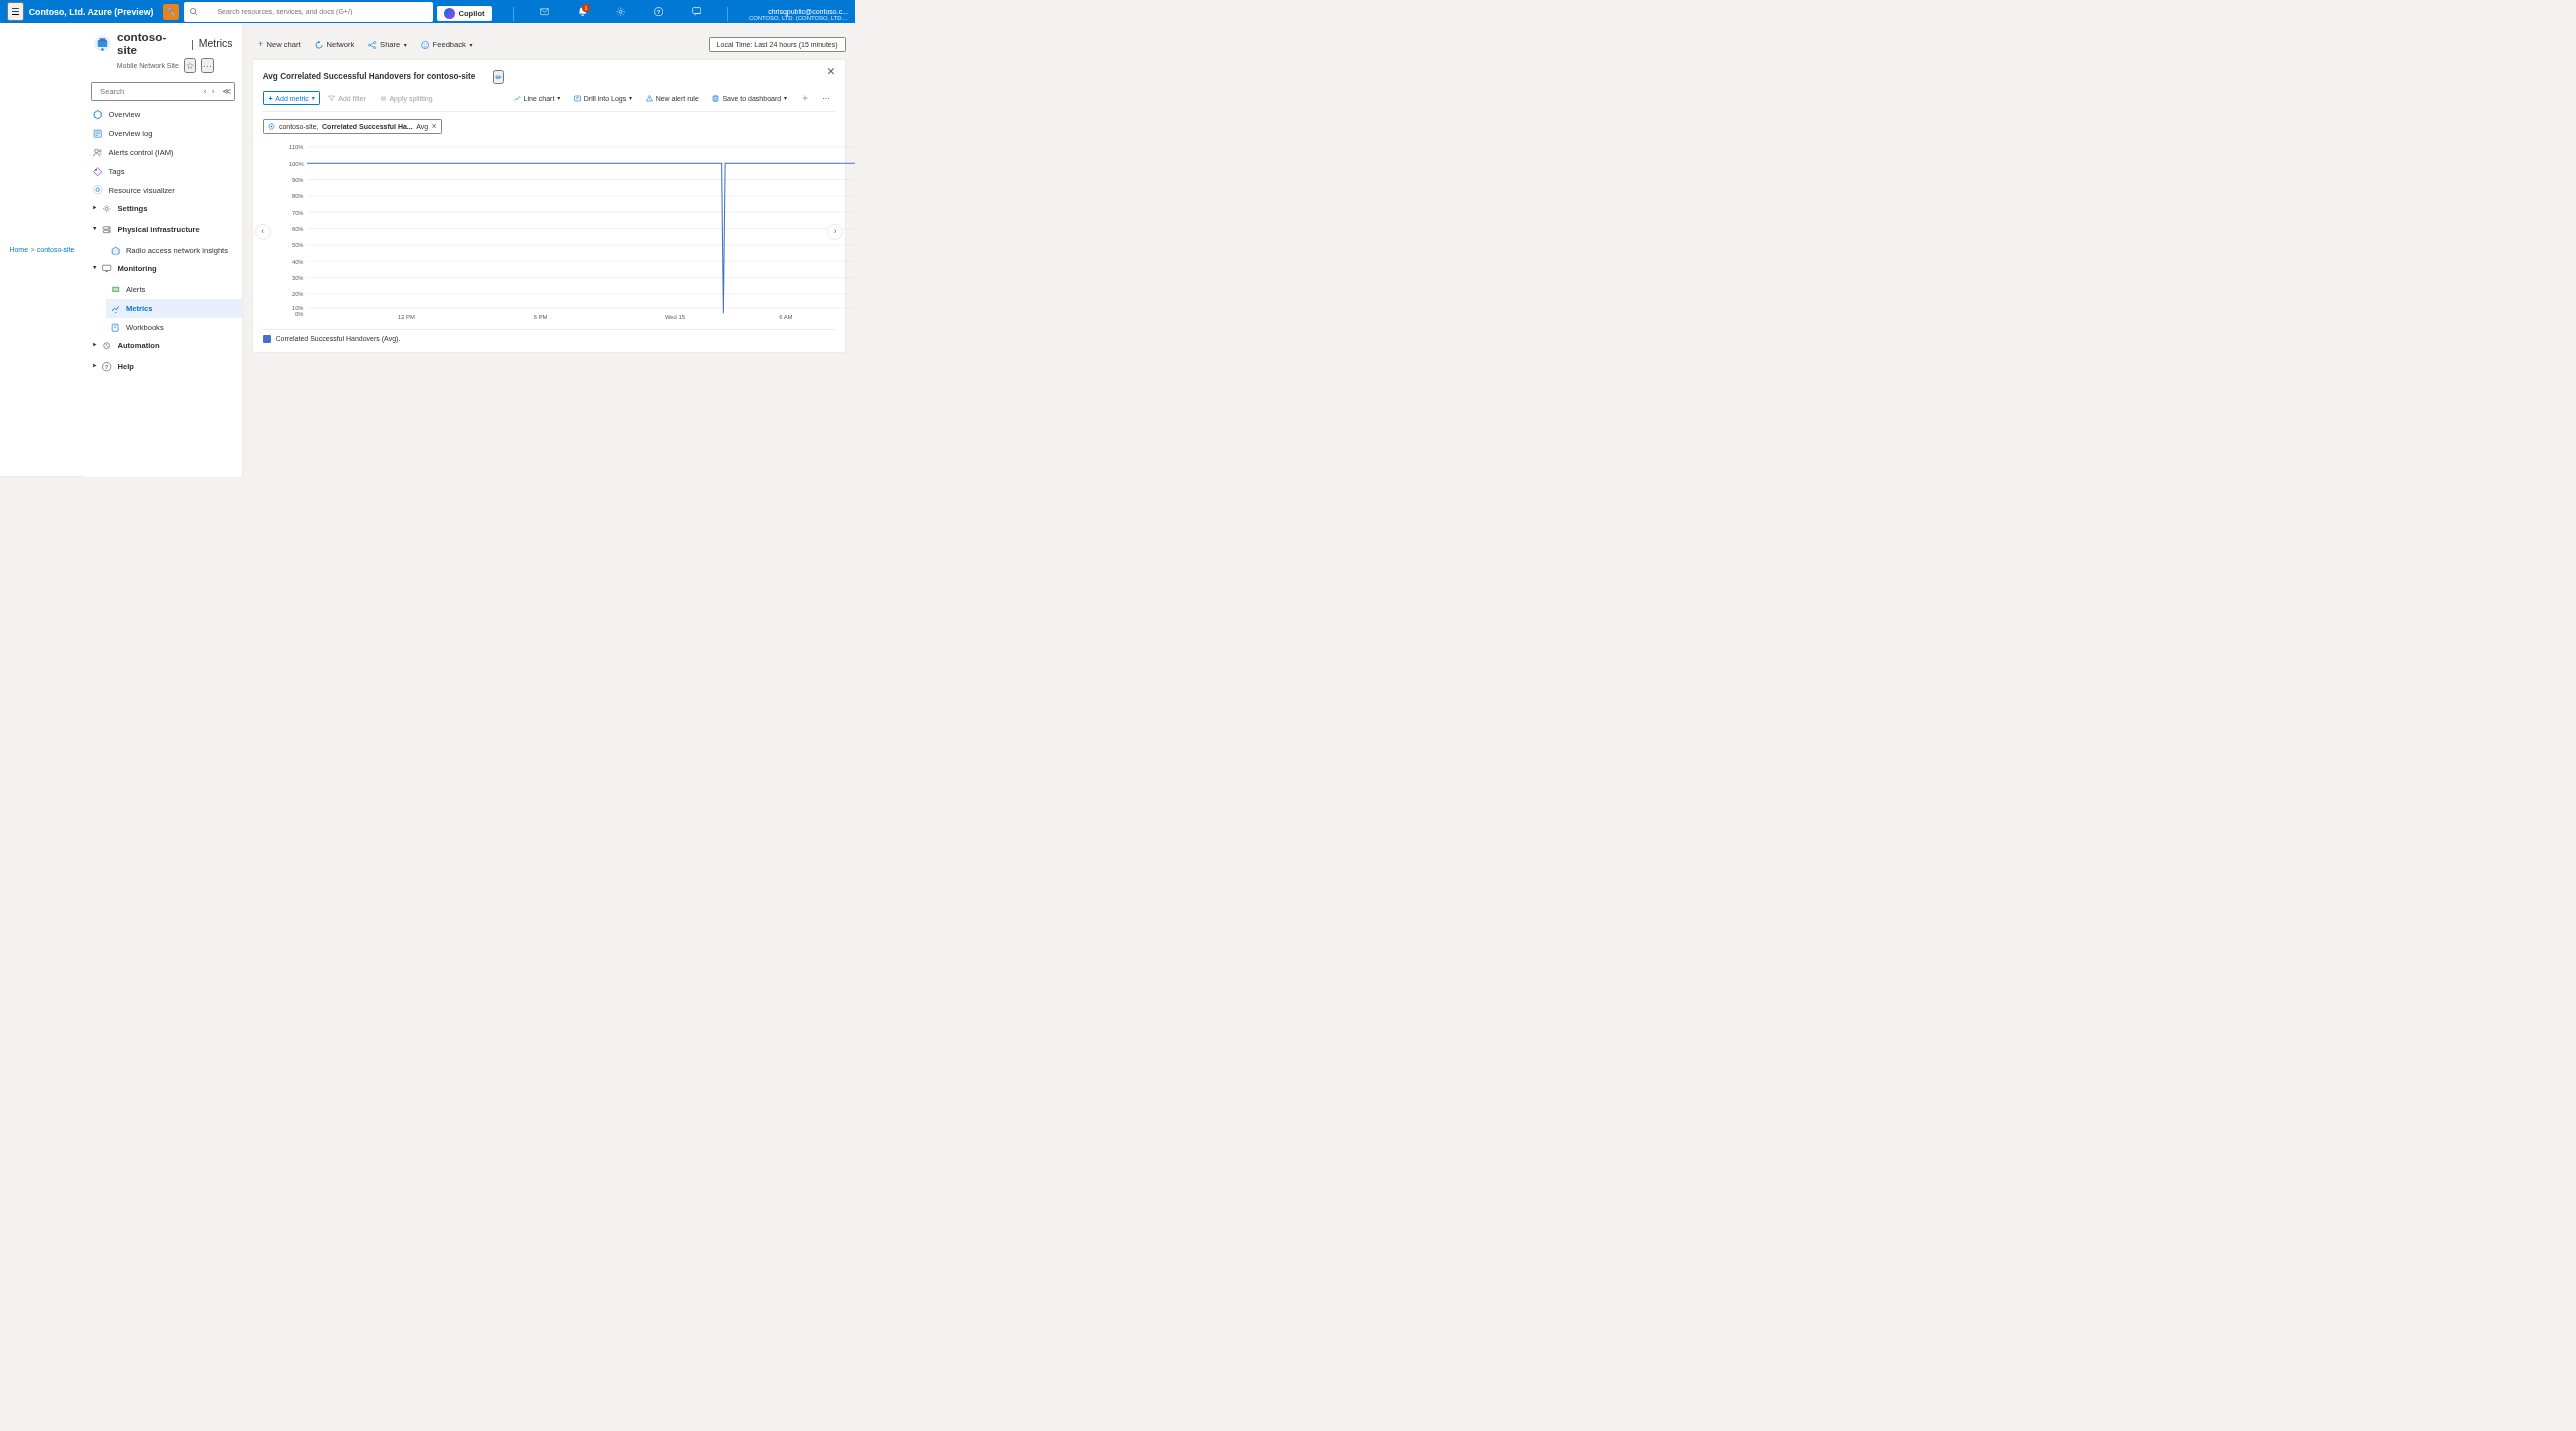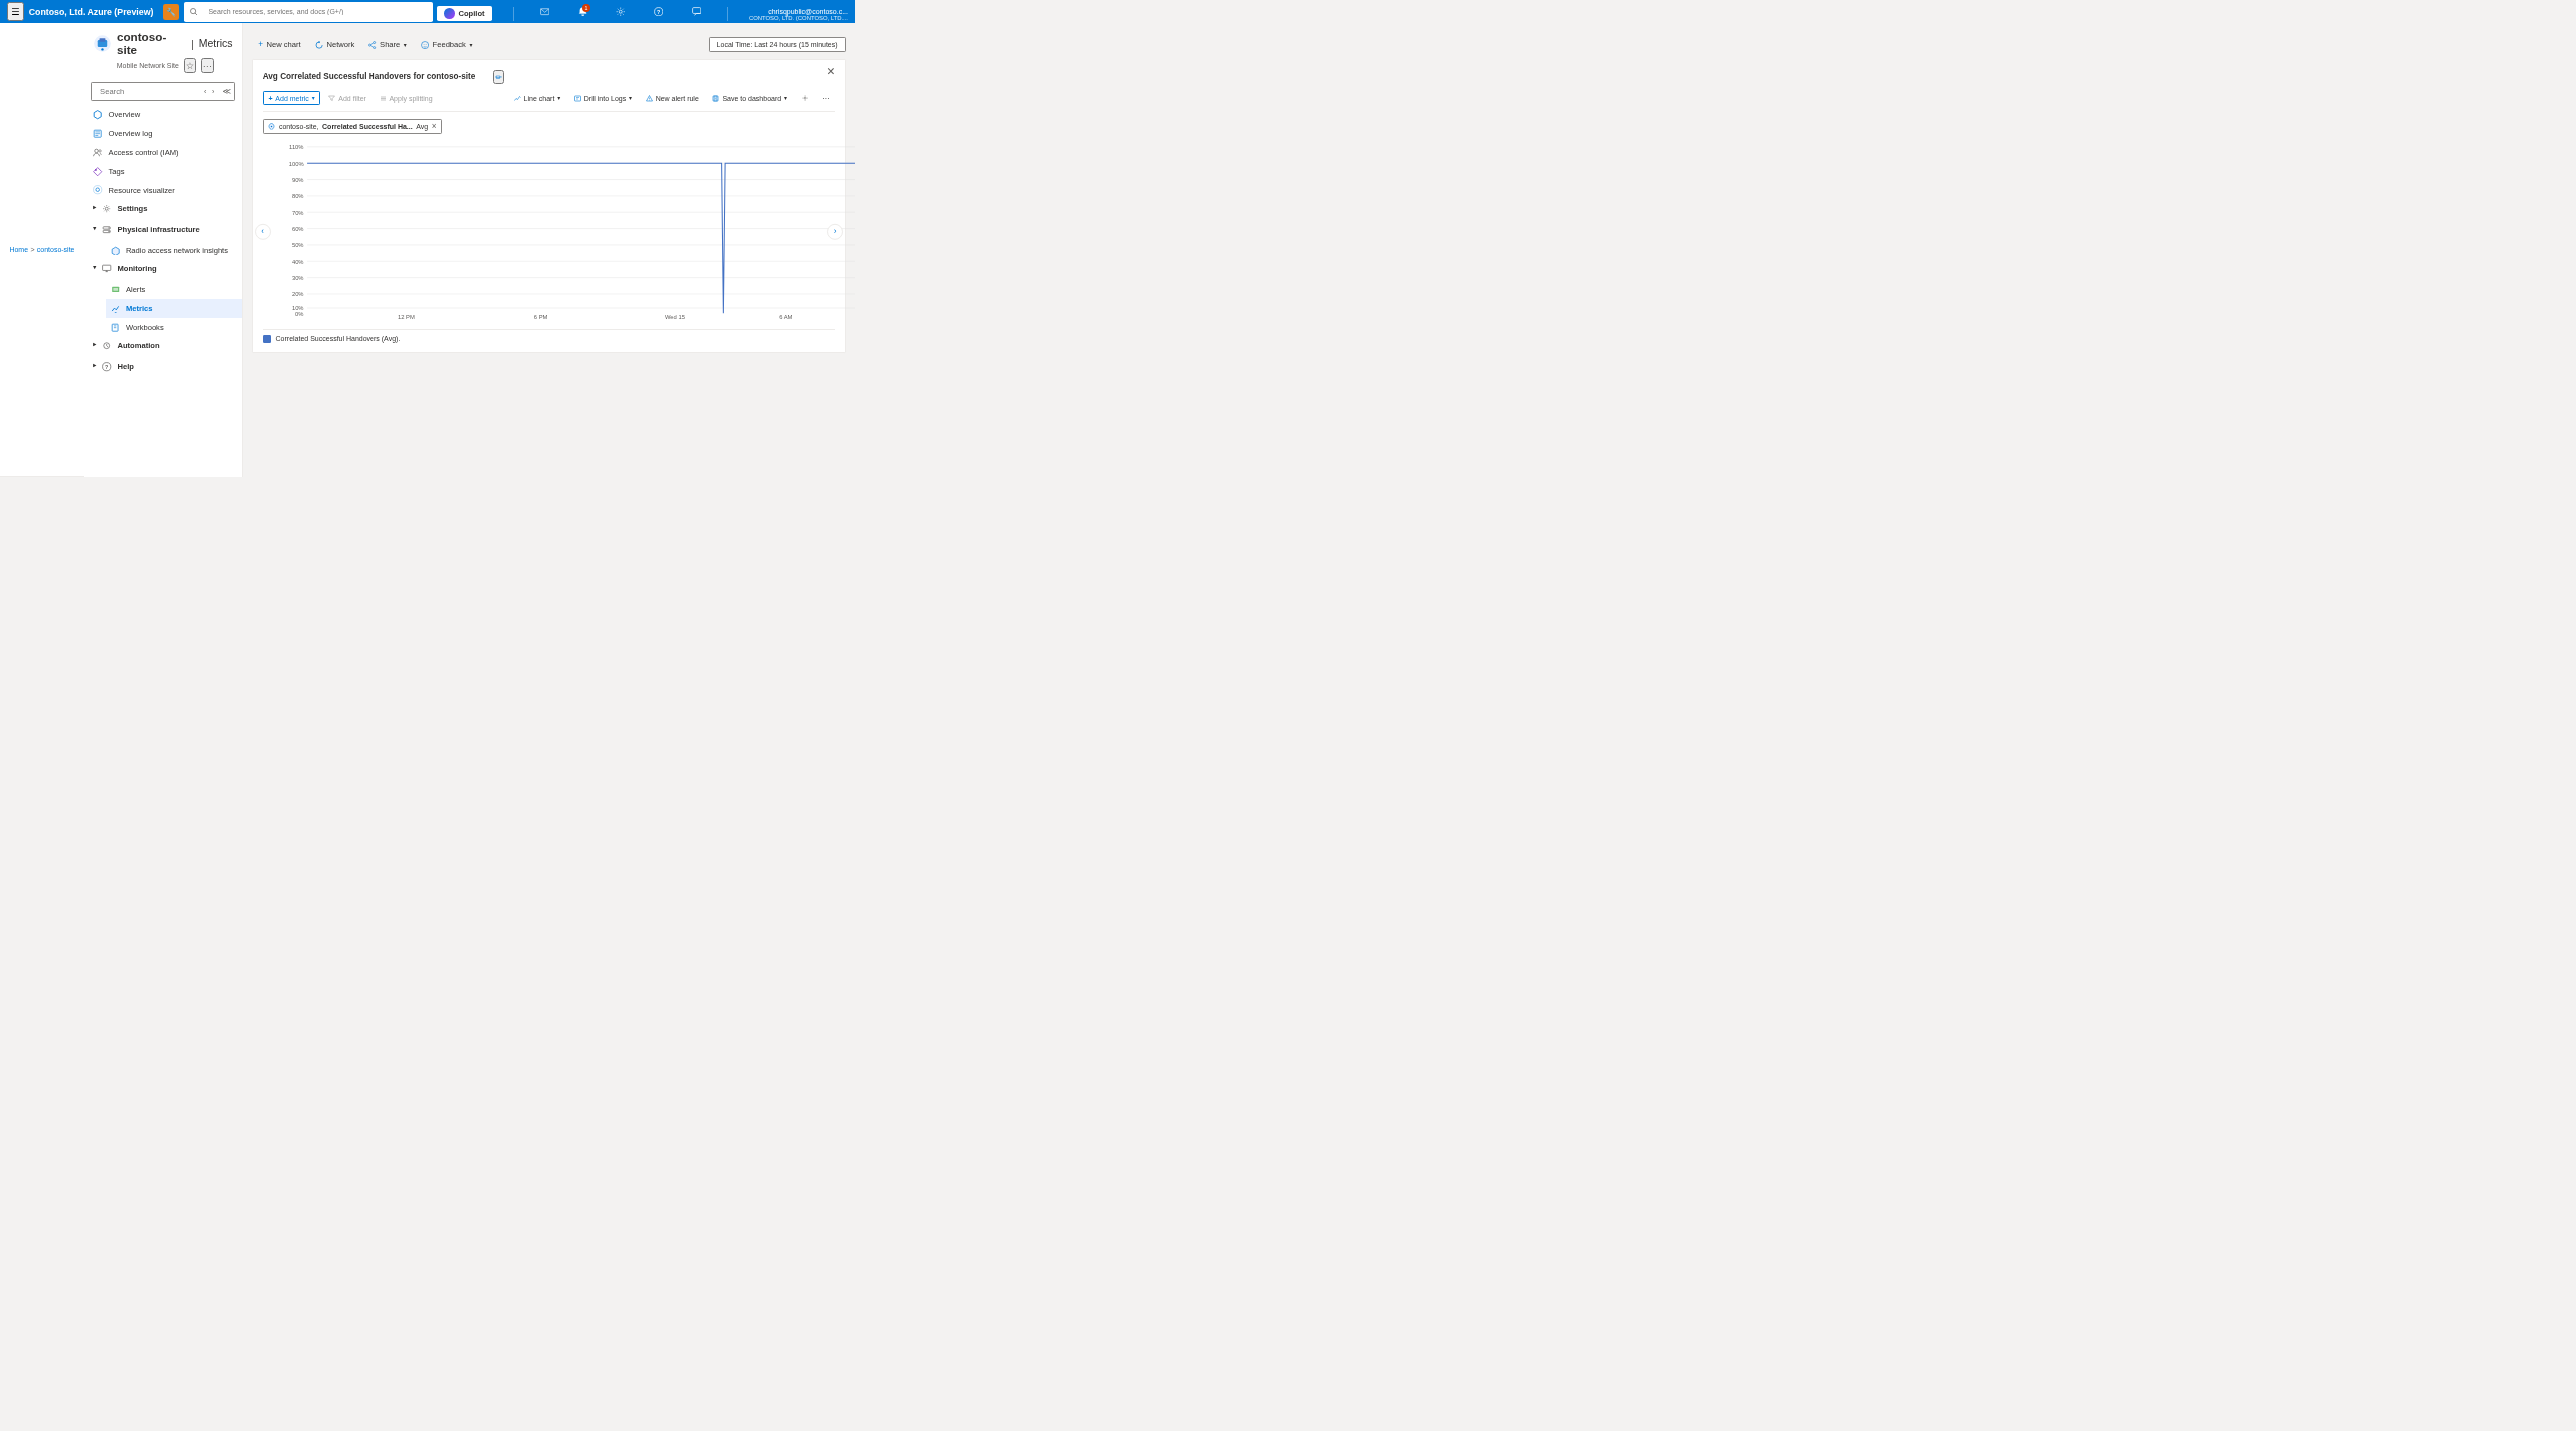--- a/index.html
+++ b/index.html
@@ -21,21 +21,21 @@
     .top-bar-icon { width: 16.4px; height: 16.4px; background: #e8831c; border-radius: 2.3px; display: flex; align-items: center; justify-content: center; font-size: 8.2px; }
     .top-bar-search {
       flex: 1;
       max-width: 304px;
       height: 20px;
       background: white;
       border-radius: 1.8px;
       display: flex;
       align-items: center;
       padding: 0 5.9px;
-      gap: 11px;
+      gap: 20px;
       color: #605e5c;
       font-size: 7px;
     }
     .top-bar-search input {
       border: none; outline: none; background: transparent; font-size: 7px; color: #323130; flex: 1;
     }
     .top-bar-right { margin-left: auto; display: flex; align-items: flex-end; gap: 19px; }
     .copilot-btn {
       display: flex; align-items: center; gap: 3.5px;
       background: white; color: #323130;
@@ -324,21 +324,21 @@
         </div>
         <div class="nav-item">
           <span class="nav-icon">
             <svg width="9.4" height="9.4" viewBox="0 0 16 16" fill="none">
                 <circle cx="6" cy="5" r="3" stroke="#605e5c" stroke-width="1.2"></circle>
                 <path d="M1 14c0-3 2.5-5 5-5s5 2 5 5" stroke="#605e5c" stroke-width="1.2"></path>
                 <circle cx="12" cy="5" r="2" stroke="#605e5c" stroke-width="1"></circle>
                 <path d="M14 12c0-2-1-3-2-3" stroke="#605e5c" stroke-width="1"></path>
               </svg>
           </span>
-          <span>Access control (IAM)</span>
+          <span>Alerts control (IAM)</span>
         </div>
         <div class="nav-item">
           <span class="nav-icon">
             <svg width="9.4" height="9.4" viewBox="0 0 16 16" fill="none">
                 <polygon points="8,1 15,8 8,15 1,8" stroke="#7b2fbf" stroke-width="1.2" fill="none"></polygon>
                 <circle cx="5" cy="5" r="1.5" fill="#7b2fbf"></circle>
               </svg>
           </span>
           <span>Tags</span>
         </div>

